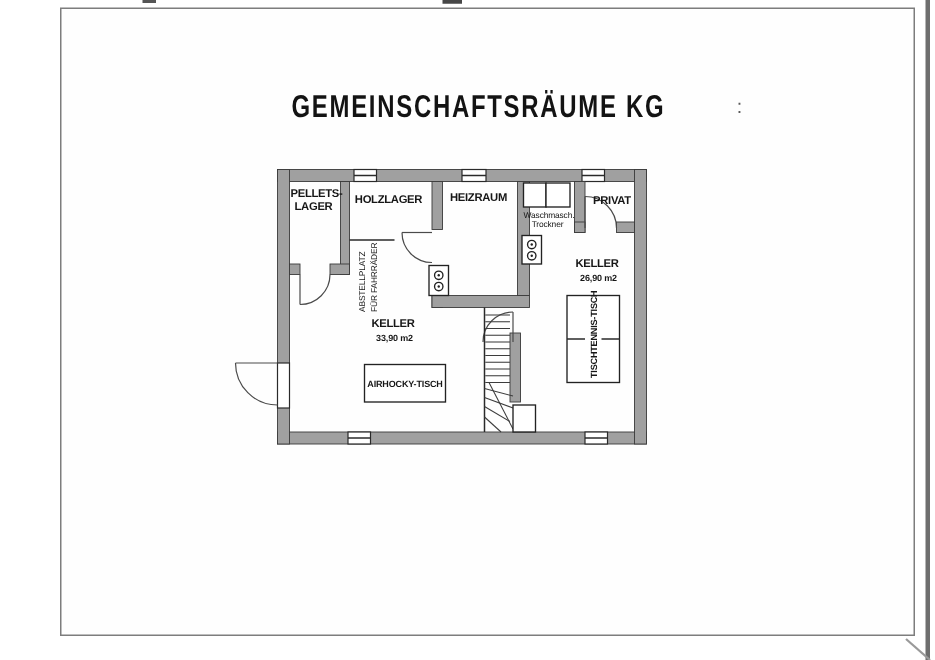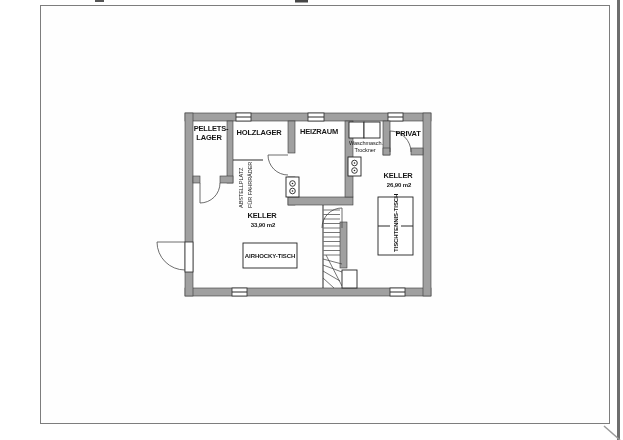--- a/index.html
+++ b/index.html
@@ -26,20 +26,23 @@
   .arc{fill:none;stroke:#4a4a4a;stroke-width:0.8;}
   .tread{stroke:#3c3c3c;stroke-width:0.7;fill:none;}
 </style>
 </head>
 <body>
 
 <div id="page">
 
   <div id="frame"></div>
 
+  <div id="title-row">
+    <span class="t">GEMEINSCHAFTSRÄUME KG</span><span class="m">:</span>
+  </div>
 
   <svg width="623" height="440" viewBox="0 0 623 440">
 
     <g>
       <rect x="95" y="0" width="9" height="2" fill="#555"></rect>
       <rect x="295" y="0" width="13" height="2.5" fill="#474747"></rect>
       <rect x="617" y="0" width="3" height="440" fill="#6e6e6e"></rect>
       <line x1="604" y1="426" x2="620" y2="440" stroke="#9a9a9a" stroke-width="1.5"></line>
     </g>
 

